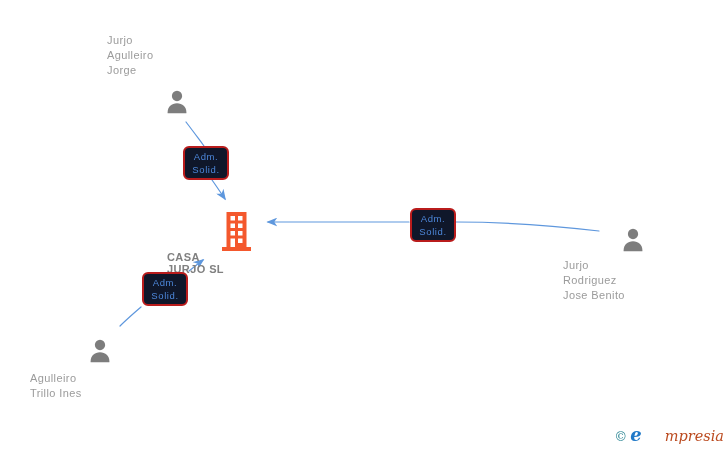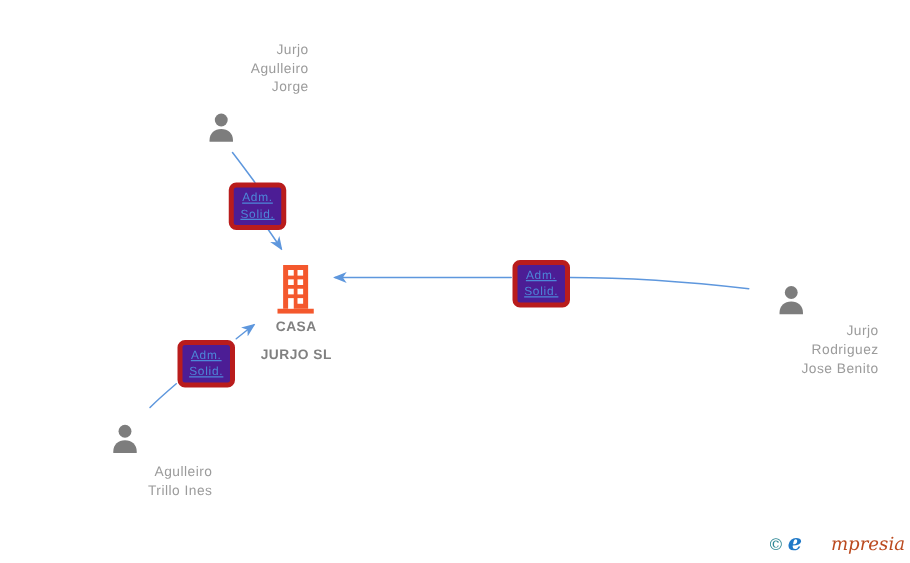--- a/index.html
+++ b/index.html
@@ -3,36 +3,36 @@
 <meta charset="utf-8">
 <style>
   html,body{margin:0;padding:0;background:#fff;}
   .canvas{
     position:relative;width:728px;height:450px;background:#ffffff;overflow:hidden;
     font-family:"Liberation Sans",sans-serif;
   }
   .edges-svg{position:absolute;left:0;top:0;width:728px;height:450px;}
   .node{position:absolute;}
   .person-label{
-    position:absolute;width:140px;text-align:right;
+    position:absolute;width:140px;text-align:left;
     color:#9b9b9b;font-size:11px;line-height:15px;letter-spacing:.4px;
     white-space:pre-line;
   }
   .company-label{
-    position:absolute;width:140px;text-align:center;
-    color:#808080;font-size:11px;font-weight:bold;line-height:22px;letter-spacing:.4px;
+    position:absolute;width:140px;
+    color:#808080;font-size:11px;font-weight:bold;line-height:12px;letter-spacing:.4px;
     white-space:pre-line;
   }
   .icon{position:absolute;}
   .person-icon svg{display:block;}
   .edge-label{
     position:absolute;width:46px;box-sizing:border-box;
-    background:#4c1d95;border:4px solid #b91c1c;border-radius:6px;
+    background:#0f172a;border:2px solid #b91c1c;border-radius:6px;
     color:#4d87d9;font-size:9.5px;line-height:13px;letter-spacing:.6px;
-    text-align:center;padding:2px 0;white-space:pre-line;text-decoration:underline;
+    text-align:center;padding:2px 0;white-space:pre-line;
   }
   .brand{
     position:absolute;right:4px;bottom:4px;
     font-family:"DejaVu Serif",serif;font-style:italic;line-height:18px;
     user-select:none;
   }
   .brand .copy{color:#2d8795;font-size:13px;font-style:normal;margin-right:3px;}
   .brand .lead{color:#2079c8;font-size:18px;font-weight:bold;}
   .brand .rest{color:#bb4a1f;font-size:14.5px;margin-left:-1px;padding-left:24px;}
 </style>

